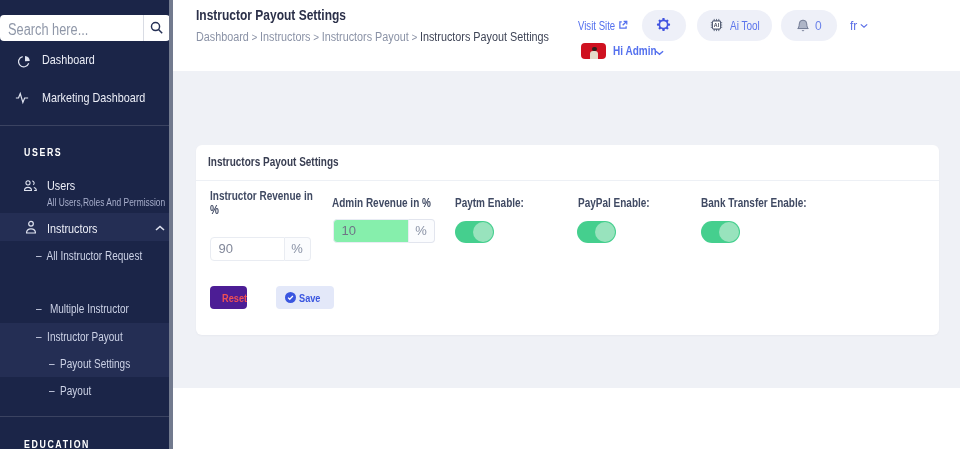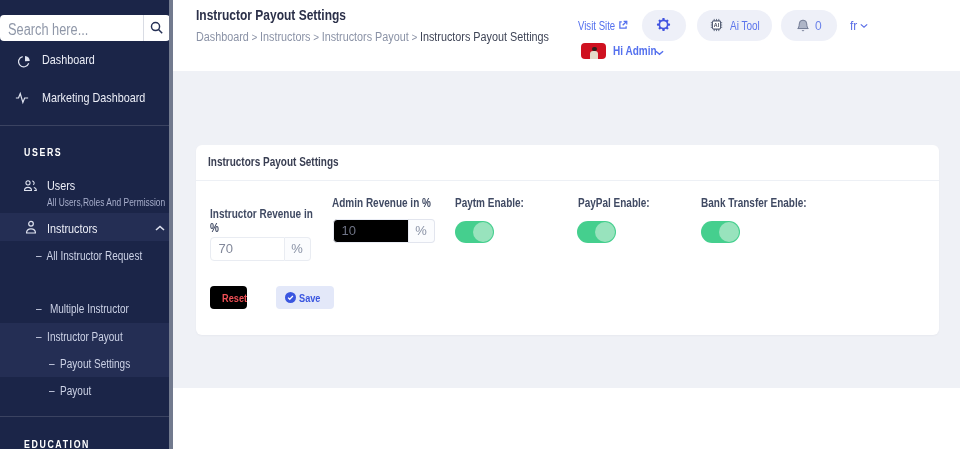--- a/index.html
+++ b/index.html
@@ -43,21 +43,21 @@
 #card { left:196px; top:145px; width:743px; height:190px; background:#fff; border-radius:6px; box-shadow:0 1px 2px rgba(40,50,80,0.04); }
 #card-h { left:12px; top:0; font-size:12.5px; font-weight:bold; color:#393e52; line-height:35px; }
 #card-line { left:0; top:35px; width:743px; height:1px; background:#edf0f5; }
 .lbl { font-size:12.5px; font-weight:bold; color:#404a63; line-height:14px; }
 .igroup { display:flex; }
 .inp { height:24px; border:1px solid #e9ecf2; border-radius:4px 0 0 4px; background:#fff; font-size:13px; color:#82889a; line-height:22px; padding-left:8px; }
 .sfx { height:24px; width:26px; border:1px solid #e9ecf2; border-left:none; border-radius:0 4px 4px 0; background:#fbfcfe; font-size:13px; color:#8a93a6; text-align:center; line-height:22px; }
 .toggle { width:39px; height:22px; background:#45cf8e; border-radius:11px; }
 .knob { position:absolute; right:1px; top:1px; width:20px; height:20px; border-radius:50%; background:#98e3bd; }
 .btn { height:23px; border-radius:4px; font-size:11.5px; font-weight:bold; display:flex; align-items:center; }
-#btn-reset { left:13.5px; top:141px; width:37px; background:#000000; color:#ef4f55; }
+#btn-reset { left:13.5px; top:141px; width:37px; background:#4c1d95; color:#ef4f55; }
 #btn-save { left:80px; top:141px; width:58px; background:#e3e8f9; color:#3a56e0; }
 </style>
 </head>
 <body>
 <div id="stage">
 
   <div class="abs" id="main-bg"></div>
   <div class="abs" id="content-bg"></div>
   <div class="abs" id="breadcrumb"><span class="tx" style="transform:scaleX(0.9)">Dashboard<span class="sep">&gt;</span>Instructors<span class="sep">&gt;</span>Instructors Payout<span class="sep">&gt;</span><span class="act">Instructors Payout Settings</span></span></div>
   <div class="abs" id="page-title"><span class="tx">Instructor Payout Settings</span></div>
@@ -115,29 +115,29 @@
     </div>
   <div class="abs" id="hiadmin"><span class="tx">Hi Admin</span></div>
   <svg class="abs icn" style="left:655px;top:50px" width="9" height="6" viewBox="0 0 10 6" fill="none" stroke="#5470ee" stroke-width="1.6">
       <path d="M1 1l4 3.5L9 1"></path>
     </svg>
 
   <div class="abs" id="card">
     <div class="abs" id="card-h"><span class="tx">Instructors Payout Settings</span></div>
     <div class="abs" id="card-line"></div>
 
-    <div class="abs lbl" style="left:13.5px;top:62px;width:132px"><span class="tx">Instructor Revenue in</span><br><span class="tx">%</span></div>
+    <div class="abs lbl" style="left:13.5px;top:44px;width:132px"><span class="tx">Instructor Revenue in</span><br><span class="tx">%</span></div>
     <div class="abs igroup" style="left:13.5px;top:92px">
-        <div class="inp" style="width:75px">70</div>
+        <div class="inp" style="width:75px">90</div>
         <div class="sfx">%</div>
       </div>
 
     <div class="abs lbl" style="left:136px;top:51px;width:140px"><span class="tx">Admin Revenue in %</span></div>
     <div class="abs igroup" style="left:136.5px;top:74px">
-        <div class="inp" style="width:76px;background:#000000;border-color:#e9ecf4;color:#6f7486">10</div>
+        <div class="inp" style="width:76px;background:#86efac;border-color:#e9ecf4;color:#6f7486">10</div>
         <div class="sfx" style="border-color:#e2e5ee">%</div>
       </div>
 
     <div class="abs lbl" style="left:259px;top:51px"><span class="tx">Paytm Enable:</span></div>
     <div class="abs toggle" style="left:258.5px;top:76px">
         <div class="knob"></div>
       </div>
 
     <div class="abs lbl" style="left:382px;top:51px"><span class="tx">PayPal Enable:</span></div>
     <div class="abs toggle" style="left:381px;top:76px">

